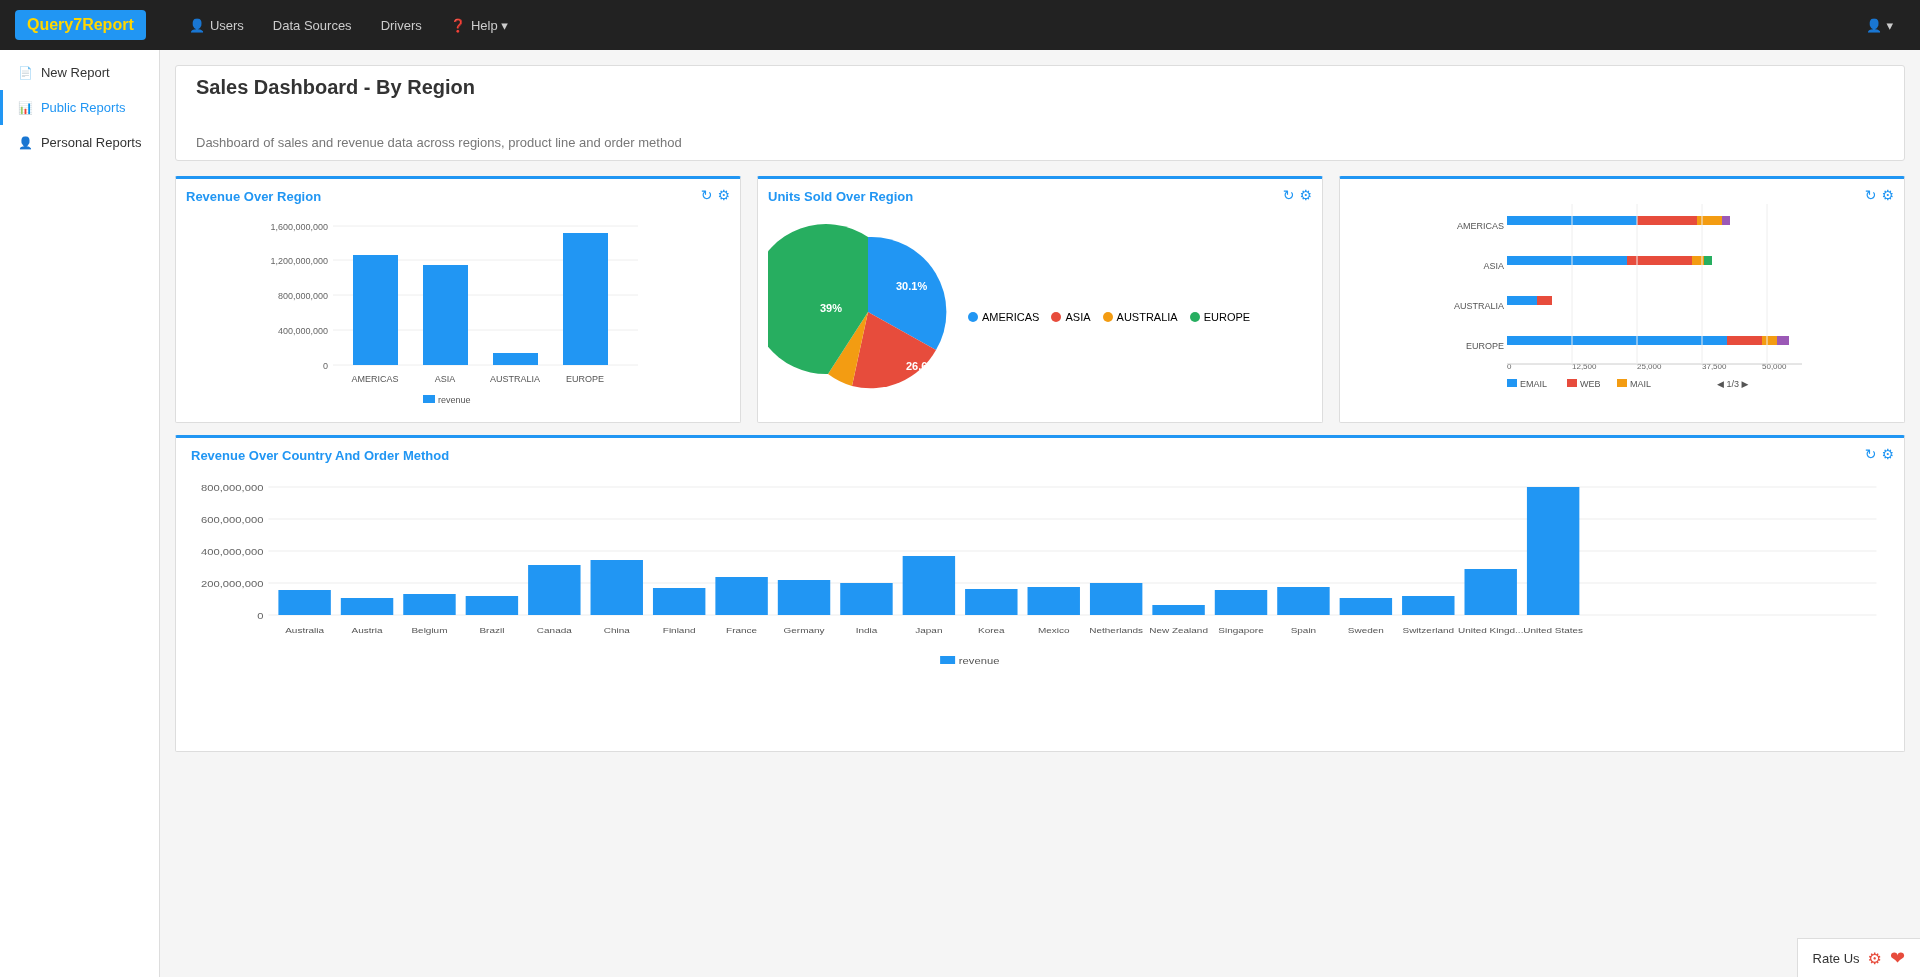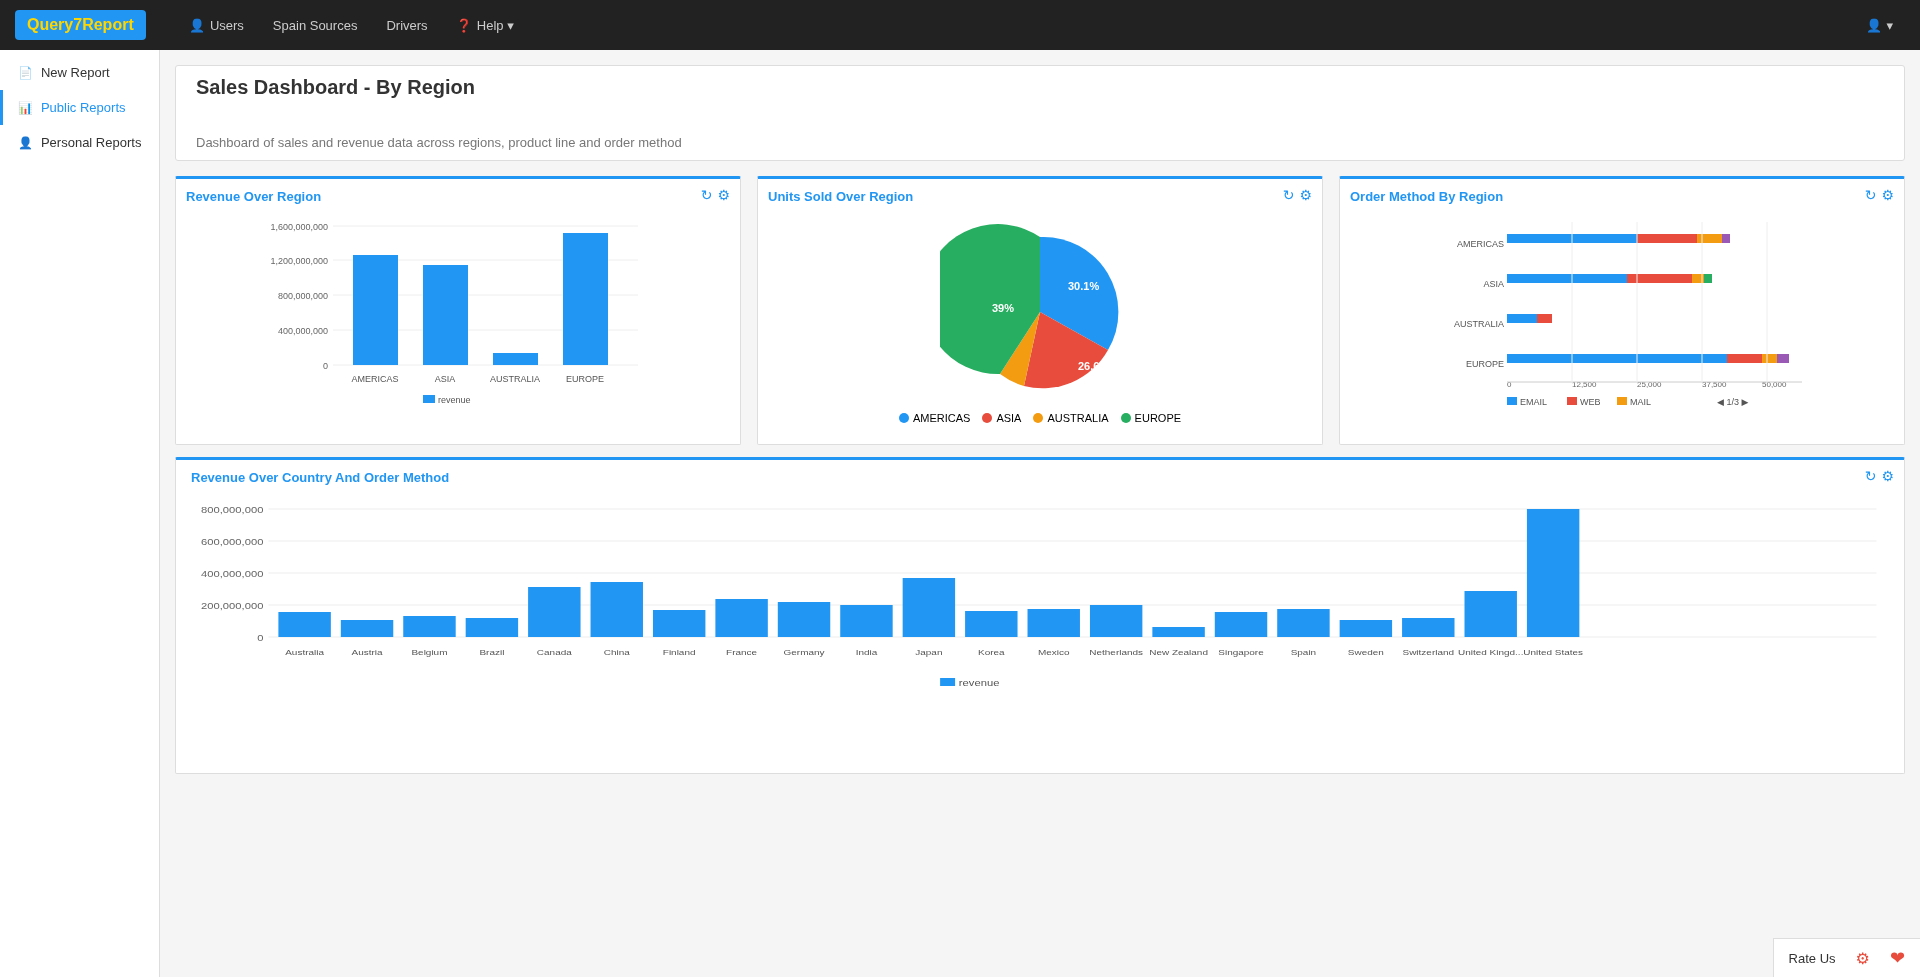--- a/index.html
+++ b/index.html
@@ -151,21 +151,21 @@
       margin-top: 5px;
     }
     .bar-chart-svg {
       width: 100%;
       height: 100%;
     }
 
     
     .pie-container {
       display: flex;
-      flex-direction: column;
+      flex-direction: row;
       align-items: center;
       padding: 10px 0;
     }
     .pie-legend {
       display: flex;
       gap: 12px;
       flex-wrap: wrap;
       justify-content: center;
       margin-top: 10px;
       font-size: 11px;
@@ -195,21 +195,21 @@
     .rate-us-bar {
       position: fixed;
       bottom: 0;
       right: 0;
       background: #fff;
       border-top: 1px solid #ddd;
       border-left: 1px solid #ddd;
       padding: 8px 15px;
       display: flex;
       align-items: center;
-      gap: 20px;
+      gap: 8px;
       font-size: 13px;
       color: #333;
     }
     .rate-icon {
       color: #e74c3c;
       font-size: 16px;
     }
   </style>
 </head>
 <body>
@@ -217,21 +217,21 @@
 <nav class="navbar">
   <div class="navbar-brand">
     <span>Query</span><span style="color:#ffd600">7</span><span>Report</span>
   </div>
   <div class="navbar-links">
     <div class="navbar-link">
       <span>👤</span>
       <span>Users</span>
     </div>
     <div class="navbar-link">
-      <span>Spain Sources</span>
+      <span>Data Sources</span>
     </div>
     <div class="navbar-link">
       <span>Drivers</span>
     </div>
     <div class="navbar-link">
       <span>❓</span>
       <span>Help ▾</span>
     </div>
   </div>
   <div class="navbar-right">
@@ -339,21 +339,20 @@
             </div>
             <div class="legend-item">
               <div class="legend-dot" style="background:#27ae60"></div>
               <span>EUROPE</span>
             </div>
           </div>
         </div>
       </div>
 
       <div class="chart-card">
-        <div class="chart-title">Order Method By Region</div>
         <div class="chart-controls">
           <span class="chart-ctrl-btn">↻</span>
           <span class="chart-ctrl-btn">⚙</span>
         </div>
         <div class="hbar-container">
           <svg width="100%" height="210" viewBox="0 0 380 210">
 
             <text x="72" y="35" font-size="9" fill="#555" text-anchor="end">AMERICAS</text>
             <text x="72" y="75" font-size="9" fill="#555" text-anchor="end">ASIA</text>
             <text x="72" y="115" font-size="9" fill="#555" text-anchor="end">AUSTRALIA</text>

